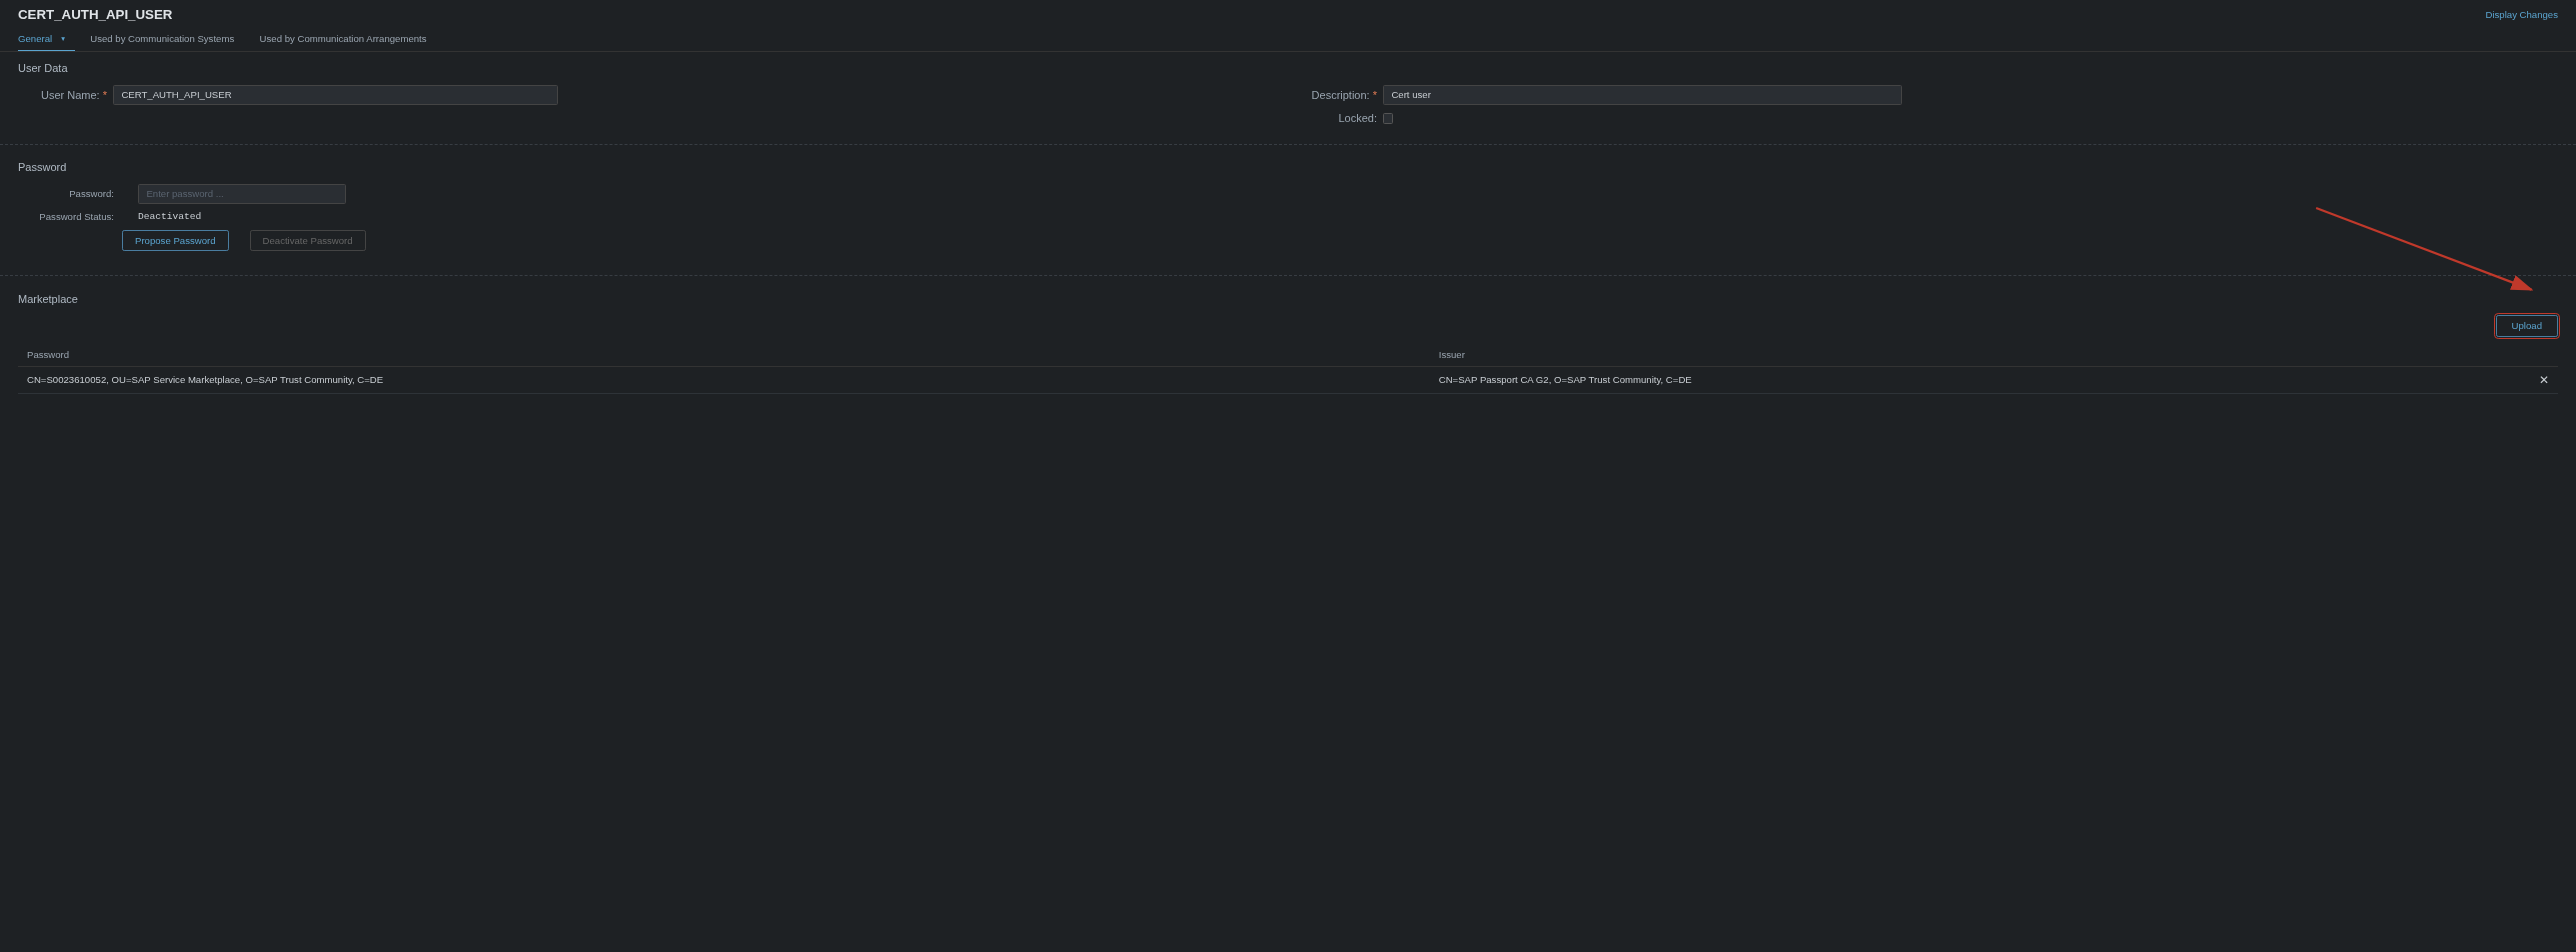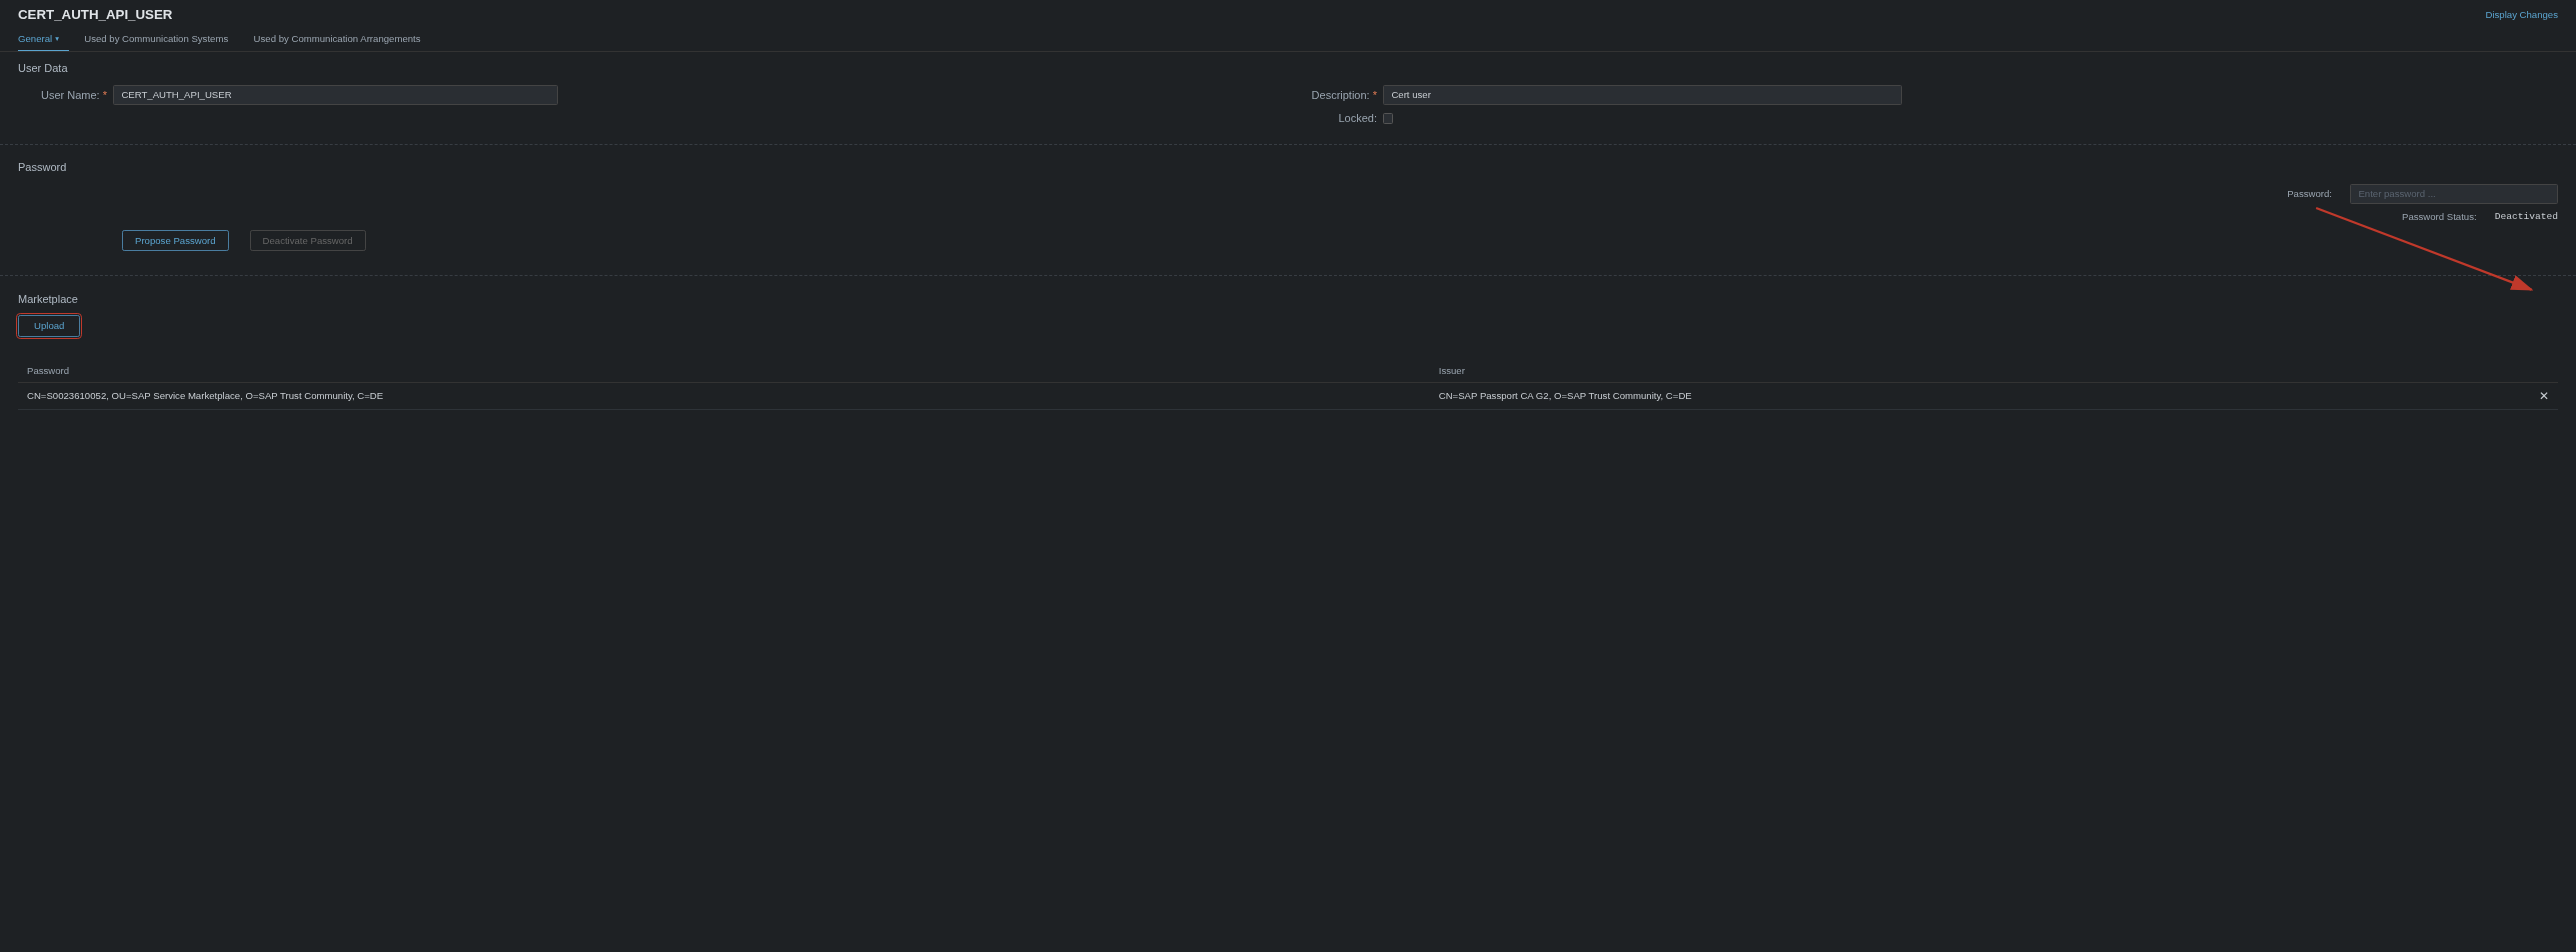--- a/index.html
+++ b/index.html
@@ -40,21 +40,21 @@
       background: #1e2124;
     }
     .tab {
       padding: 6px 10.4px 6px 0;
       margin-right: 15px;
       font-size: 9.6px;
       cursor: pointer;
       color: #9aa5b0;
       display: flex;
       align-items: center;
-      gap: 3px;
+      gap: 9px;
     }
     .tab.active {
       color: #5ba4cf;
       border-bottom: 1.5px solid #5ba4cf;
     }
     .tab-chevron {
       font-size: 7.4px;
       color: #5ba4cf;
     }
 
@@ -133,23 +133,22 @@
       margin: 6px 0;
     }
 
     
     .password-section {
       padding: 10.4px 18px;
     }
     .password-row {
       display: flex;
       align-items: center;
-      gap: 18px;
+      gap: 24px;
       margin-bottom: 7.4px;
-      justify-content: flex-end;
     }
     .password-label {
       text-align: right;
       min-width: 96px;
       color: #9aa5b0;
       font-size: 9.6px;
     }
     .password-status {
       color: #c8cdd2;
       font-size: 9.6px;
@@ -179,21 +178,22 @@
       margin-top: 6px;
       margin-bottom: 7.4px;
     }
 
     
     .cert-section {
       padding: 10.4px 18px;
     }
     .cert-header-row {
       display: flex;
-      margin-bottom: 22px;
+      justify-content: flex-end;
+      margin-bottom: 6px;
     }
     .upload-btn {
       padding: 4.4px 15px;
       font-size: 9.6px;
       border-radius: 2.2px;
       cursor: pointer;
       border: 0.7px solid #4a7da0;
       background: transparent;
       color: #5ba4cf;
       outline: 1.5px solid #c0392b;

